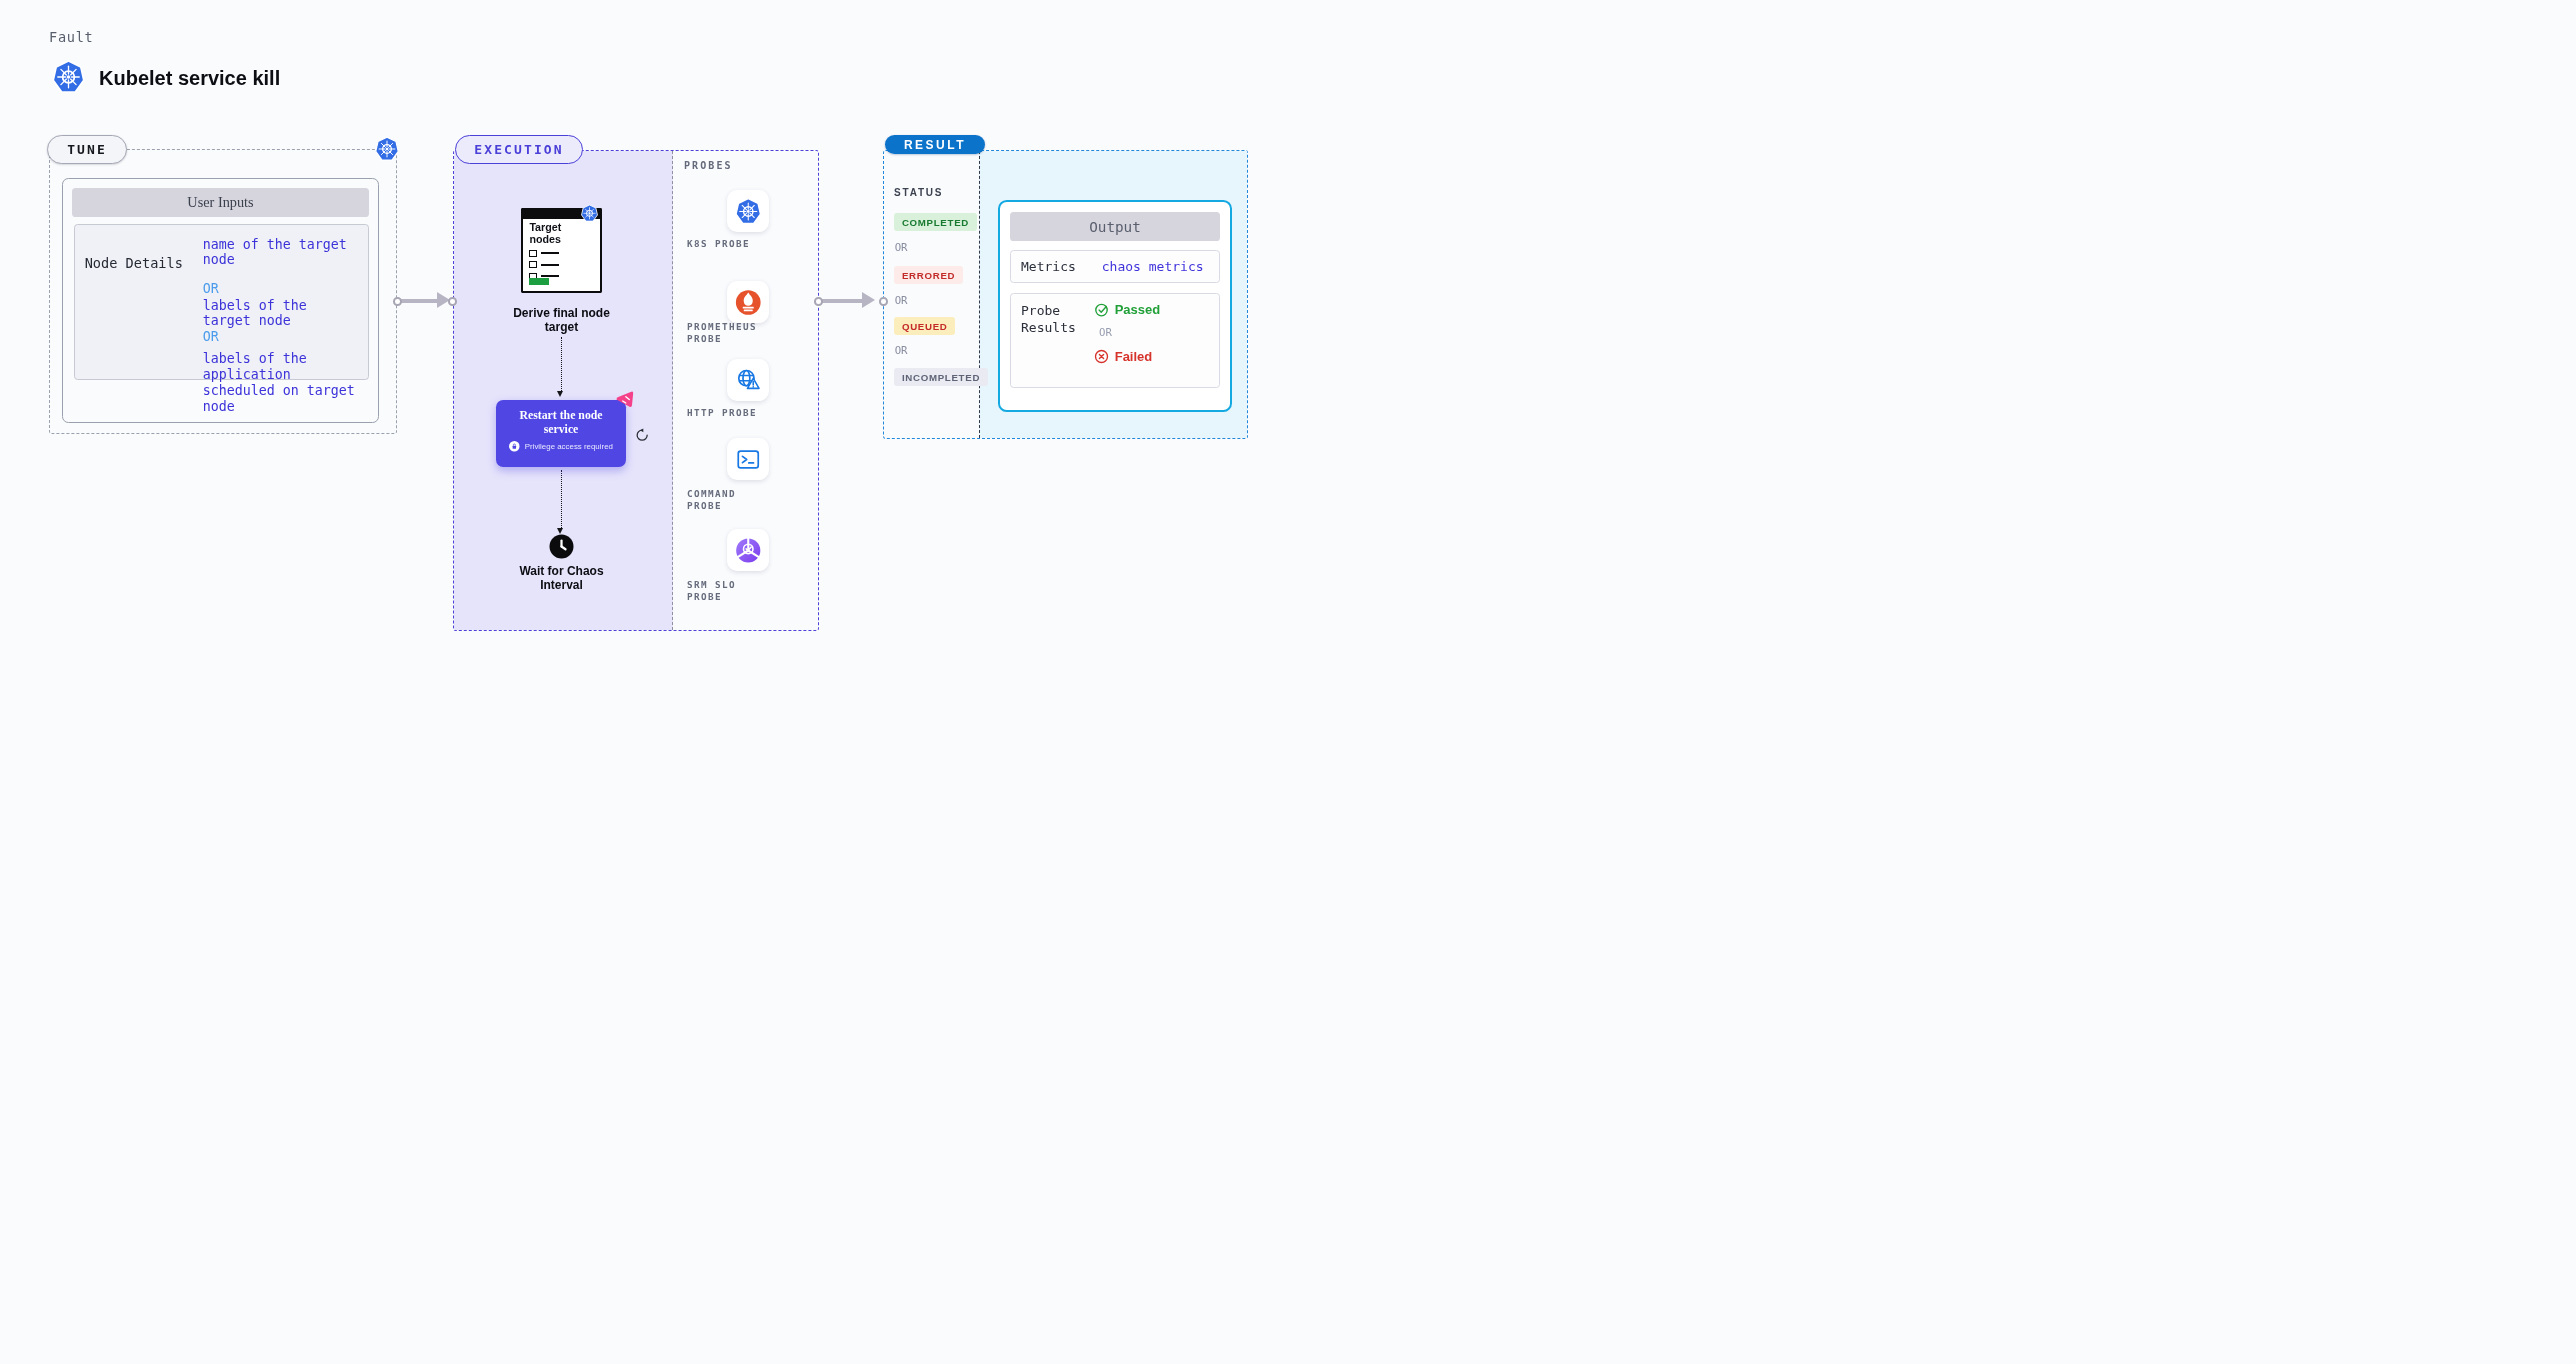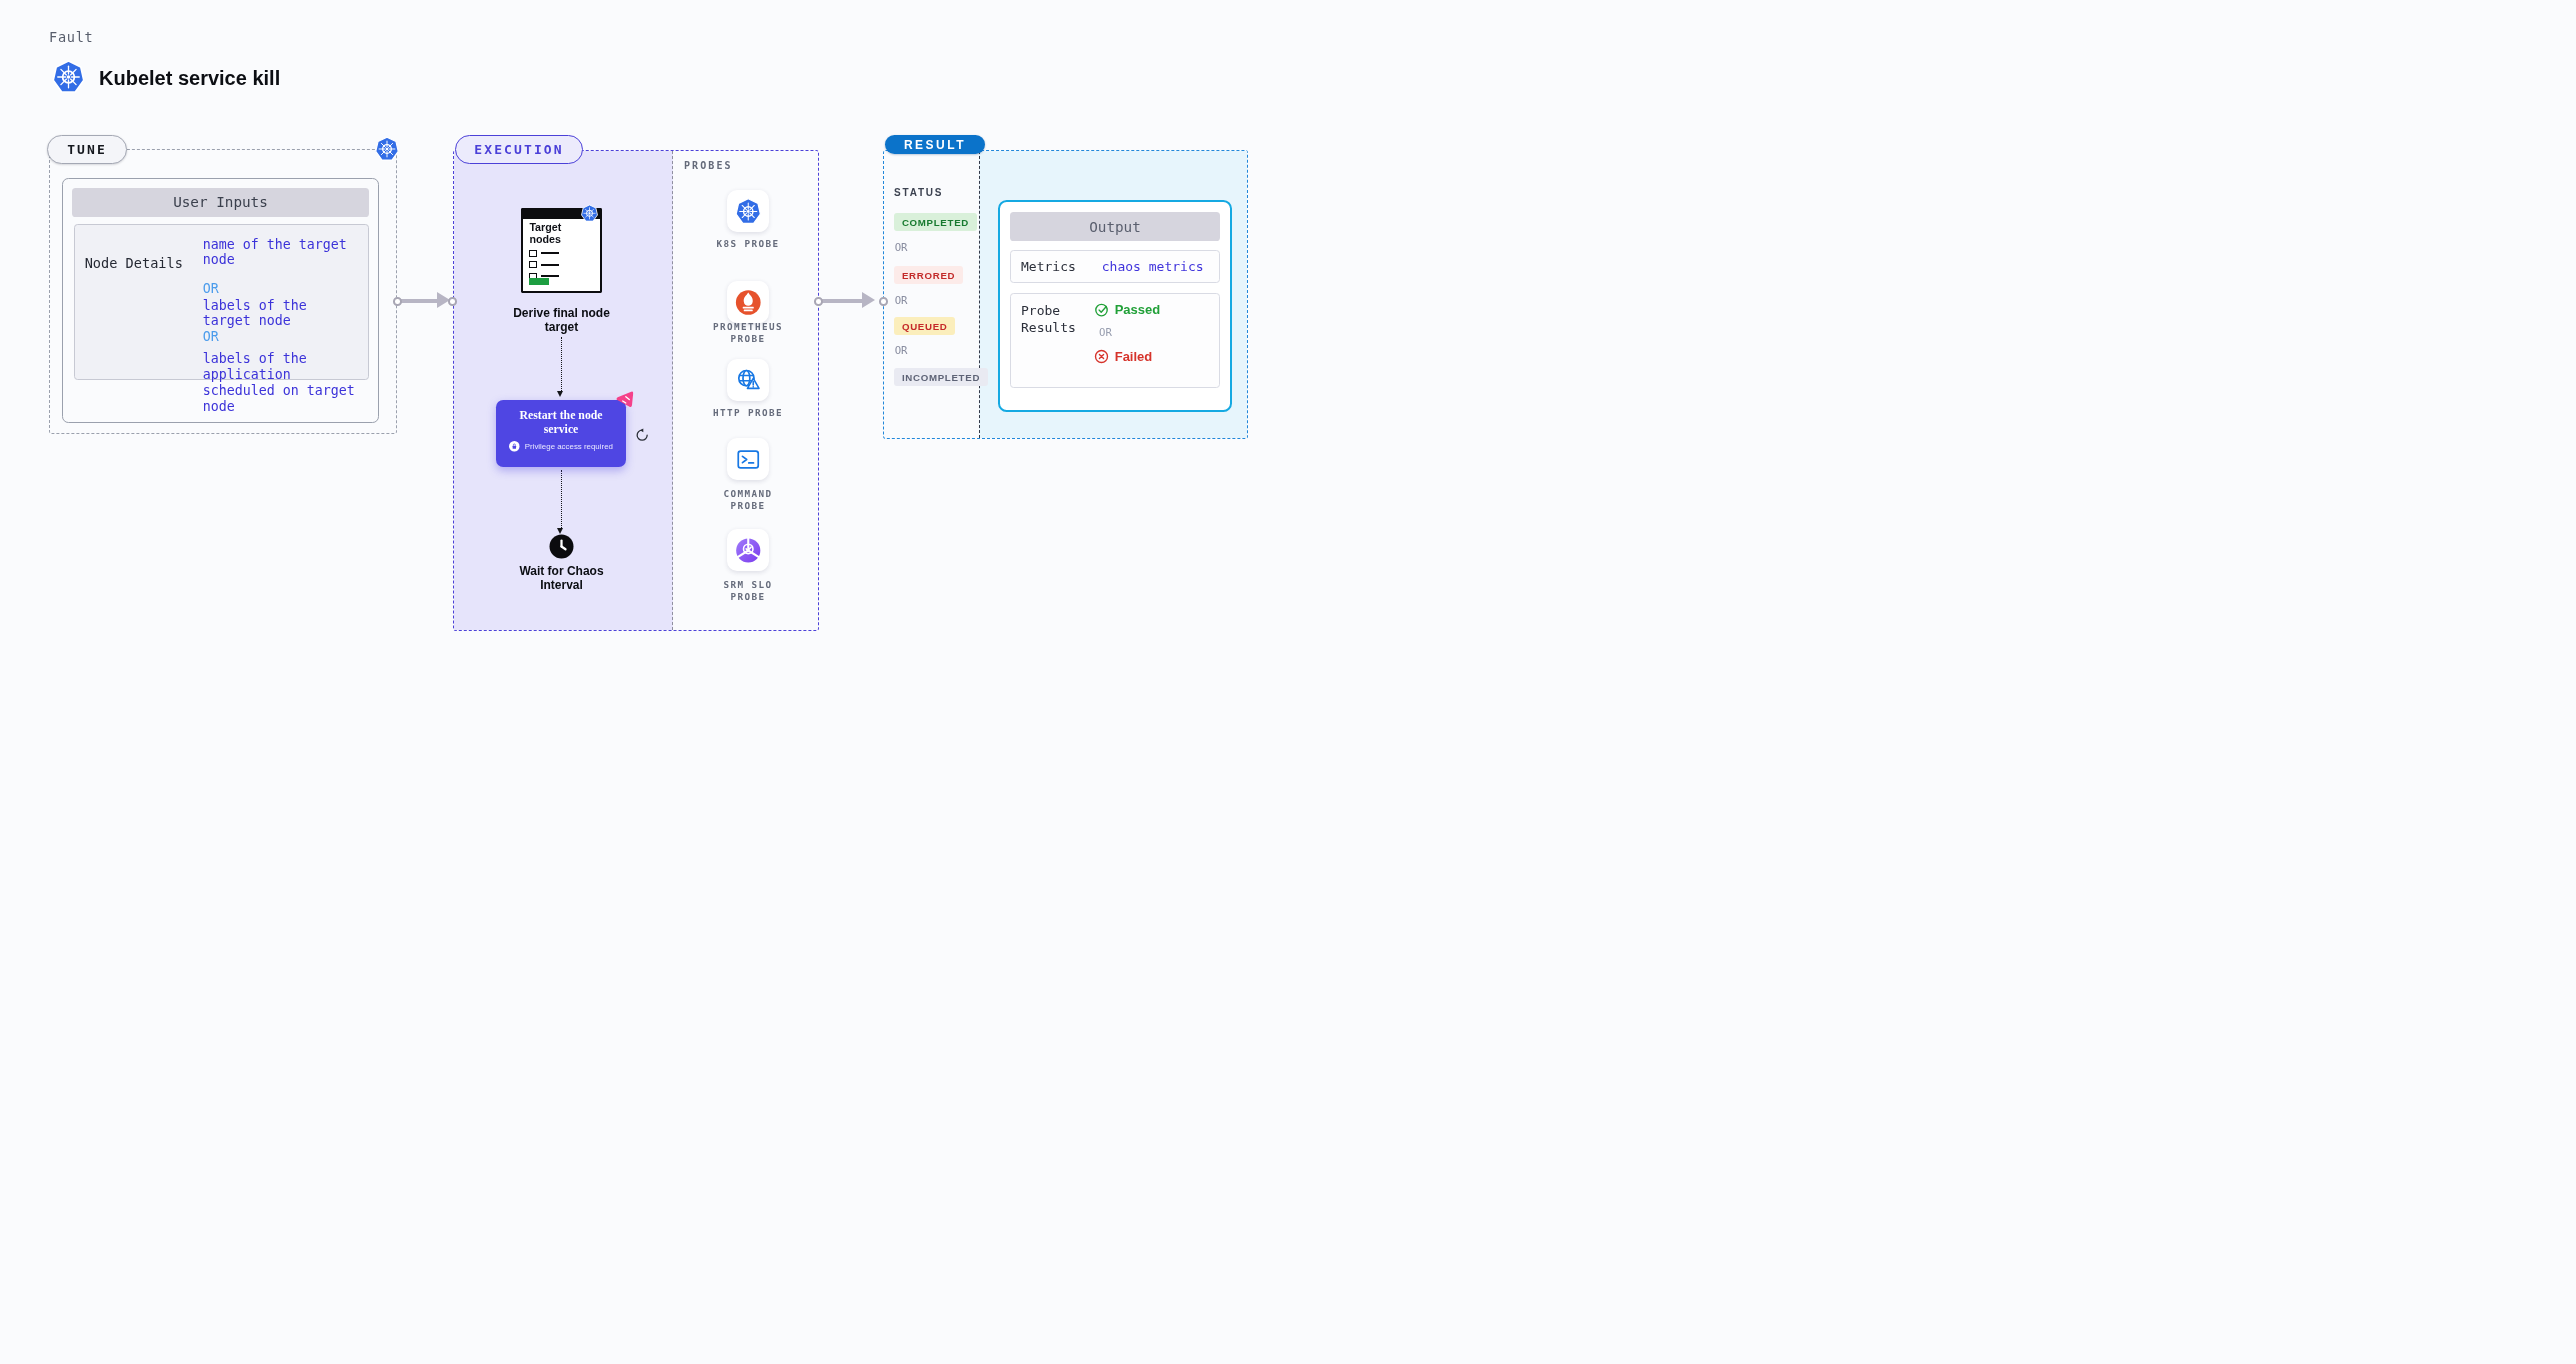--- a/index.html
+++ b/index.html
@@ -36,21 +36,21 @@
     color:#ffffff; font-size:12px; letter-spacing:2.5px;
     font-family:"Liberation Sans", sans-serif; box-shadow:0 0.7px 2.1px rgba(10,60,120,.3); }
 
   .tune-k8s-corner { left:375px; top:136px; width:24px; height:26px; z-index:6; }
 
   
   .ui-card { left:62px; top:178px; width:317px; height:245px;
     border:1.4px solid #9aa0ad; border-radius:6.4px; }
   .ui-header { position:absolute; left:8.6px; top:8.6px; right:8.6px; height:29px;
     background:#d6d5de; border-radius:3.6px; display:flex; align-items:center;
-    justify-content:center; font-size:14.3px; color:#3b404d; }
+    justify-content:center; font-size:14.3px; color:#3b404d;font-family:Liberation Serif, serif; }
   .ui-row { position:absolute; left:10.7px; top:45px; width:295px; height:156px;
     background:#f0f1f6; border:1.1px solid #c7c9d3; border-radius:3.6px; }
   .nd-label { position:absolute; left:10px; top:30px; font-size:13.6px; color:#262a34; }
   .nd-values { position:absolute; left:128px; top:11.5px; width:165px;
     font-size:13.3px; line-height:15.8px; color:#3b32d9; }
   .nd-values .val-name { margin-bottom:13px; }
   .nd-values .or-blue { color:#4b9cec; margin-bottom:0.7px; }
   .nd-values .or-blue.second { margin-bottom:6.4px; margin-top:0; }
 
   
@@ -95,21 +95,21 @@
   .privilege-label { color:#e9e8ff; font-size:7.9px; font-family:"Liberation Sans", sans-serif; }
   .litmus-badge { position:absolute; right:-8.6px; top:-8.6px; width:19.3px; height:19.3px; }
   .refresh-icon { position:absolute; left:181px; top:277px; width:14.3px; height:14.3px; color:#2b2f38; }
 
   .clock-icon { position:absolute; left:95px; top:383px; width:25px; height:25px; }
 
   .probe-card { position:absolute; left:273px; width:42px; height:42px; background:#ffffff;
     border-radius:10px; box-shadow:0 1.4px 4.3px rgba(40,40,80,.12);
     display:flex; align-items:center; justify-content:center; }
   .probe-card svg { width:26.5px; height:27px; }
-  .probe-label { position:absolute; left:233px; width:122px; text-align:center;
+  .probe-label { position:absolute; left:233px; width:122px; 
     font-size:9.3px; font-weight:bold; letter-spacing:1.4px; color:#666c7c; line-height:12px; }
 
   
   .result-cyan { position:absolute; left:95px; top:0; bottom:0; right:0; background:#e7f5fc; }
   .result-sep { position:absolute; left:95px; top:0; bottom:0; width:0;
     border-left:1.4px dashed #323848; }
   .status-heading { position:absolute; left:10px; top:36px; font-size:10px; font-weight:bold;
     color:#3c4250; letter-spacing:1.8px; font-family:"Liberation Sans", sans-serif; }
   .status-badge { position:absolute; left:10px; height:18px; display:inline-flex; align-items:center;
     padding:0 7.9px; border-radius:2.9px; font-size:9.7px; font-weight:bold; letter-spacing:0.7px;

